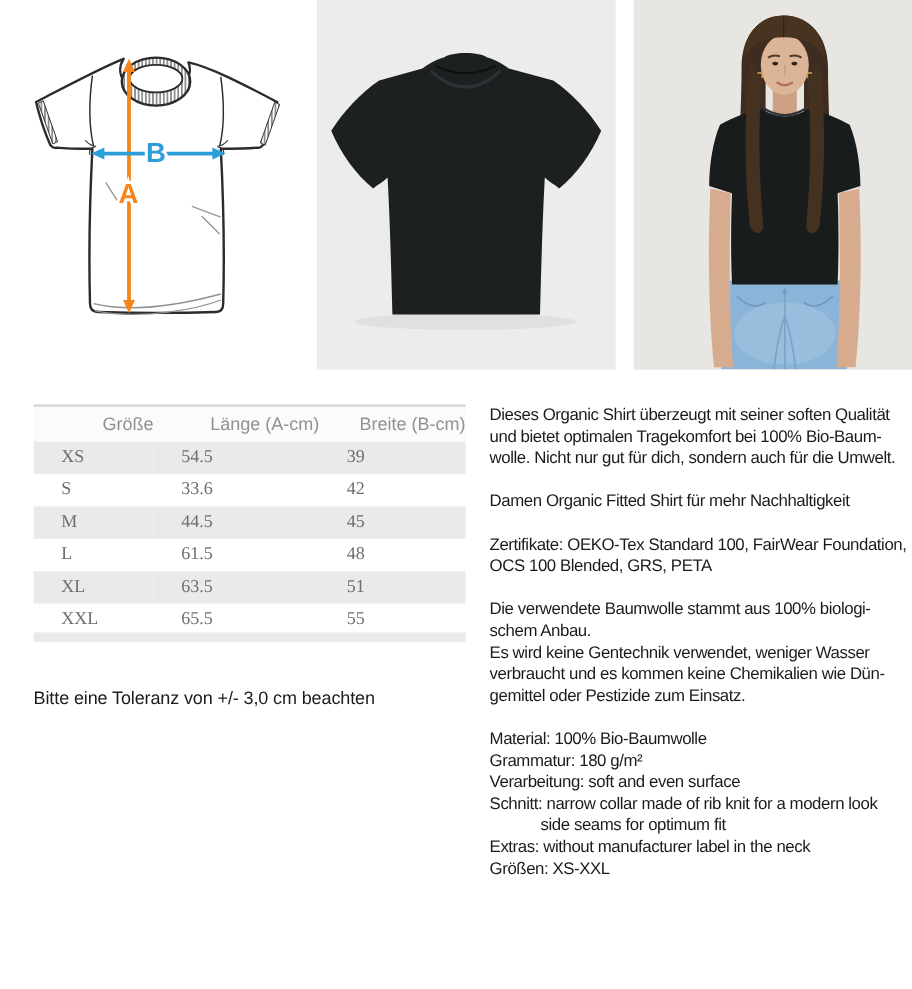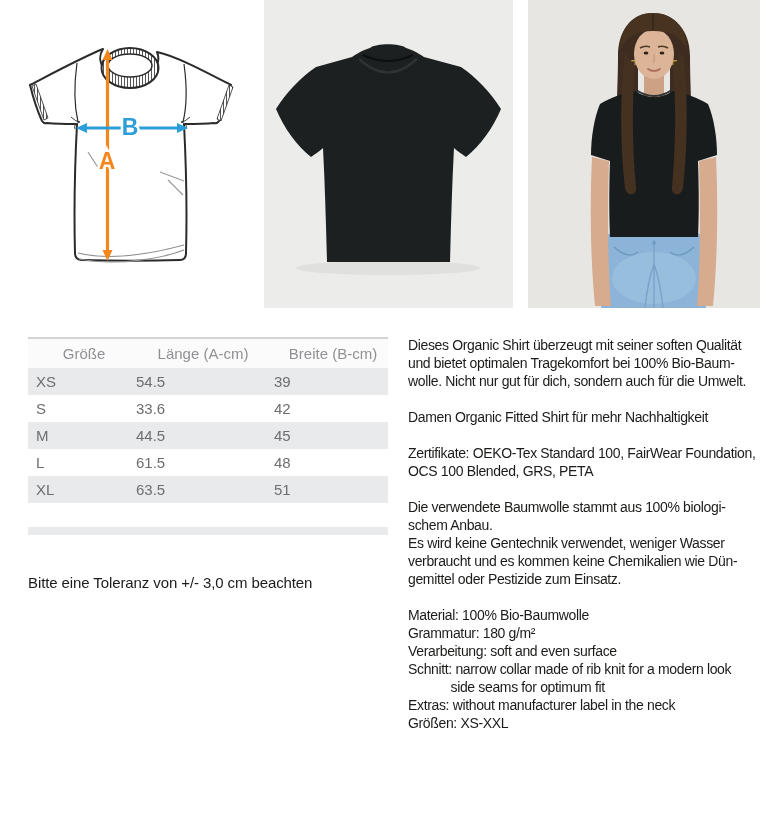--- a/index.html
+++ b/index.html
@@ -6,23 +6,23 @@
   .page{position:relative;width:760px;height:824px;background:#fff;overflow:hidden;
         font-family:"Liberation Sans",sans-serif;}
   .img-panel{position:absolute;top:0;height:308px;overflow:hidden;}
   #panel-diagram{left:0;width:263px;background:#ffffff;}
   #panel-flat{left:264px;width:249px;background:#ececeb;}
   #panel-model{left:528px;width:232px;background:#e8e6e3;}
 
   
   .size-table{position:absolute;left:28px;top:337px;width:360px;border-collapse:collapse;
               table-layout:fixed;font-size:15px;}
-  .size-table th{font-weight:normal;text-align:center;color:#8f9194;background:#fbfbfb;
+  .size-table th{font-weight:normal;text-align:right;color:#8f9194;background:#fbfbfb;
                  border-top:2px solid #d3d4d5;padding:6px 0 6px 12px;height:16px;}
-  .size-table td{color:#6c6e70;padding:0 0 0 8px;height:27px;}
+  .size-table td{color:#6c6e70;padding:0 0 0 23px;height:27px;font-family:Liberation Serif, serif;}
   .size-table tbody tr:nth-child(odd){background:#e9eaeb;}
   .table-tail{position:absolute;left:28px;top:527px;width:360px;height:8px;background:#e9eaeb;}
 
   .tolerance{position:absolute;left:28px;top:574px;font-size:15px;color:#1c1c1c;
              letter-spacing:-0.1px;}
 
   .description{position:absolute;left:408px;top:336px;width:352px;font-size:14px;
                line-height:18px;color:#1b1b19;letter-spacing:-0.35px;white-space:pre;}
   .description div{height:18px;}
 </style>
@@ -153,20 +153,25 @@
         <tr>
           <td>L</td>
           <td>61.5</td>
           <td>48</td>
         </tr>
         <tr>
           <td>XL</td>
           <td>63.5</td>
           <td>51</td>
         </tr>
+        <tr>
+          <td>XXL</td>
+          <td>65.5</td>
+          <td>55</td>
+        </tr>
       </tbody>
   </table>
   <div class="table-tail"></div>
 
   <div class="tolerance">Bitte eine Toleranz von +/- 3,0 cm beachten</div>
 
   <div class="description" id="description-block"><div>Dieses Organic Shirt überzeugt mit seiner soften Qualität</div><div>und bietet optimalen Tragekomfort bei 100% Bio-Baum-</div><div>wolle. Nicht nur gut für dich, sondern auch für die Umwelt.</div><div>&nbsp;</div><div>Damen Organic Fitted Shirt für mehr Nachhaltigkeit</div><div>&nbsp;</div><div>Zertifikate: OEKO-Tex Standard 100, FairWear Foundation,</div><div>OCS 100 Blended, GRS, PETA</div><div>&nbsp;</div><div>Die verwendete Baumwolle stammt aus 100% biologi-</div><div>schem Anbau.</div><div>Es wird keine Gentechnik verwendet, weniger Wasser</div><div>verbraucht und es kommen keine Chemikalien wie Dün-</div><div>gemittel oder Pestizide zum Einsatz.</div><div>&nbsp;</div><div>Material: 100% Bio-Baumwolle</div><div>Grammatur: 180 g/m²</div><div>Verarbeitung: soft and even surface</div><div>Schnitt: narrow collar made of rib knit for a modern look</div><div>            side seams for optimum fit</div><div>Extras: without manufacturer label in the neck</div><div>Größen: XS-XXL</div></div>
 
 </div>
 

